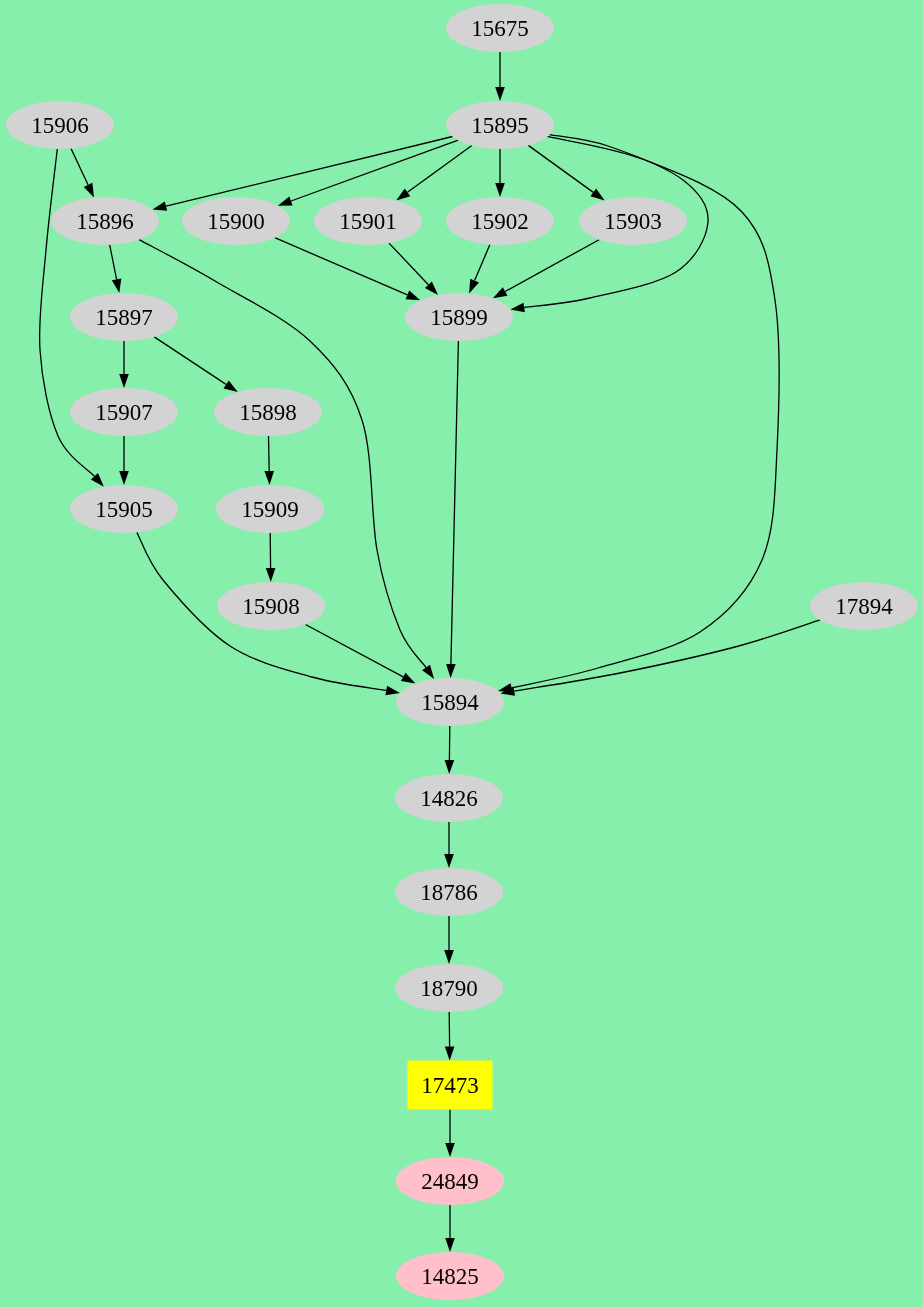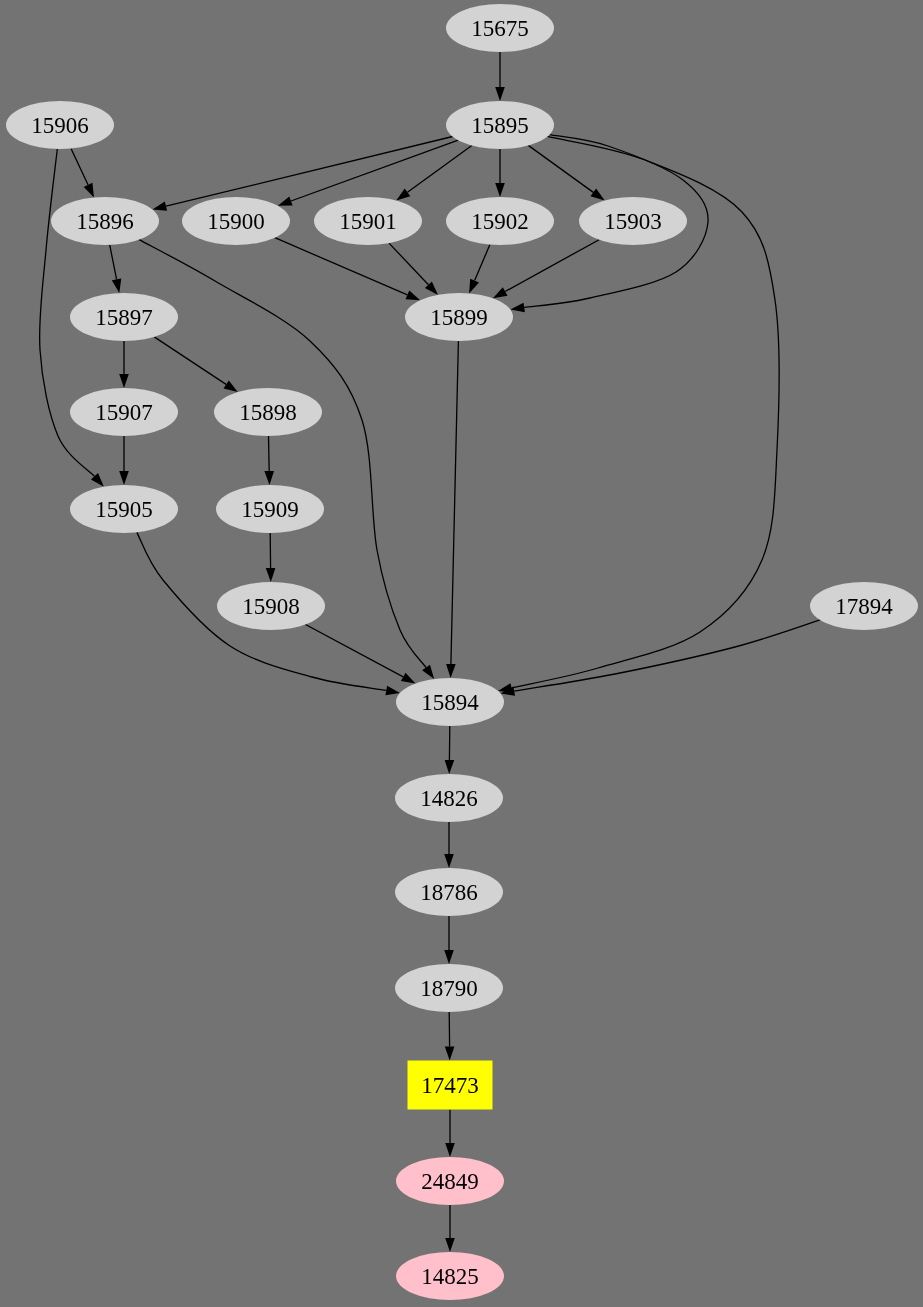--- a/index.html
+++ b/index.html
@@ -5,21 +5,21 @@
   html, body {
     margin: 0;
     padding: 0;
     background: #ffffff;
     font-family: "Liberation Serif", serif;
   }
   .graph-wrap {
     width: 923px;
     height: 1307px;
     position: relative;
-    background: #737373;
+    background: #86efac;
     overflow: hidden;
   }
   svg text {
     font-family: "Liberation Serif", "DejaVu Serif", serif;
     fill: #000000;
   }
 </style>
 </head>
 <body>
 

